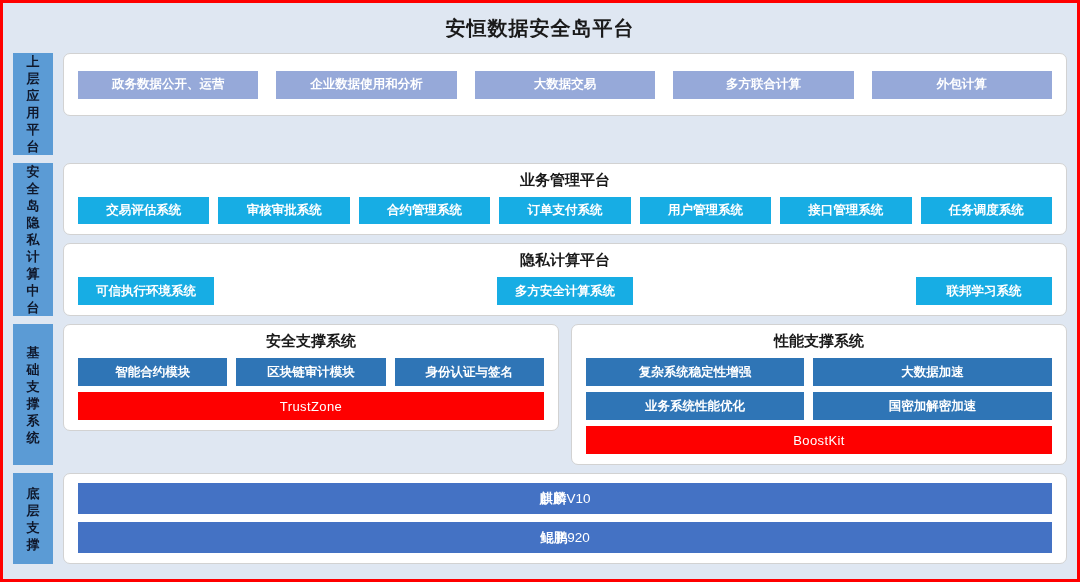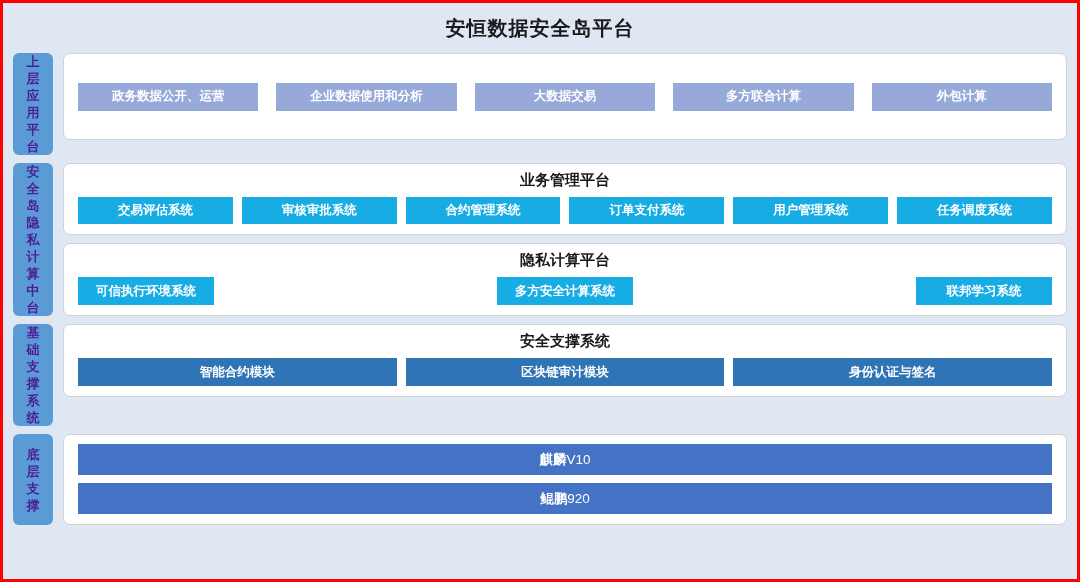--- a/index.html
+++ b/index.html
@@ -47,22 +47,22 @@
     align-items: stretch;
     flex: 0 0 auto;
     margin-bottom: 8px;
   }
   .layer:last-child { margin-bottom: 0; }
 
   .side-tab {
     flex: 0 0 40px;
     width: 40px;
     background: #5b9bd5;
-    border-radius: 6px;
-    color: #4c1d95;
+    border-radius: 0;
+    color: #0f172a;
     font-size: 13px;
     font-weight: bold;
     line-height: 17px;
     display: flex;
     align-items: center;
     justify-content: center;
     text-align: center;
     letter-spacing: 0px;
     word-break: break-all;
     padding: 0 16px;
@@ -92,21 +92,21 @@
   .panel-title {
     text-align: center;
     font-size: 15px;
     font-weight: bold;
     color: #1a1a1a;
     margin-bottom: 7px;
   }
 
   
   .l1-panel {
-    height: 87px;
+    height: 63px;
     display: flex;
     align-items: center;
     justify-content: space-between;
     padding: 8px 14px;
   }
   .pill-app {
     flex: 1 1 0;
     margin: 0 9px;
     height: 28px;
     background: #96a9d9;
@@ -244,20 +244,21 @@
     <div class="layer-body">
 
       <div class="panel">
         <div class="panel-title">业务管理平台</div>
         <div class="row-btns row-biz">
           <div class="btn-cyan">交易评估系统</div>
           <div class="btn-cyan">审核审批系统</div>
           <div class="btn-cyan">合约管理系统</div>
           <div class="btn-cyan">订单支付系统</div>
           <div class="btn-cyan">用户管理系统</div>
+          <div class="btn-cyan">接口管理系统</div>
           <div class="btn-cyan">任务调度系统</div>
         </div>
       </div>
 
       <div class="panel">
         <div class="panel-title">隐私计算平台</div>
         <div class="row-btns row-priv">
           <div class="btn-cyan">可信执行环境系统</div>
           <div class="btn-cyan">多方安全计算系统</div>
           <div class="btn-cyan">联邦学习系统</div>
@@ -277,23 +278,40 @@
         <div class="support-col">
           <div class="panel">
             <div class="panel-title">安全支撑系统</div>
             <div class="mod-grid">
               <div class="mod-line">
                 <div class="btn-steel">智能合约模块</div>
                 <div class="btn-steel">区块链审计模块</div>
                 <div class="btn-steel">身份认证与签名</div>
               </div>
             </div>
+            <div class="bar-red">TrustZone</div>
           </div>
         </div>
 
+        <div class="support-col">
+          <div class="panel">
+            <div class="panel-title">性能支撑系统</div>
+            <div class="mod-grid">
+              <div class="mod-line">
+                <div class="btn-steel">复杂系统稳定性增强</div>
+                <div class="btn-steel w-grow-2">大数据加速</div>
+              </div>
+              <div class="mod-line">
+                <div class="btn-steel">业务系统性能优化</div>
+                <div class="btn-steel w-grow-2">国密加解密加速</div>
+              </div>
+            </div>
+            <div class="bar-red">BoostKit</div>
+          </div>
+        </div>
 
       </div>
     </div>
   </div>
 
   <div class="layer">
     <div class="side-tab">
       <span>底层支撑</span>
     </div>
     <div class="layer-body">

